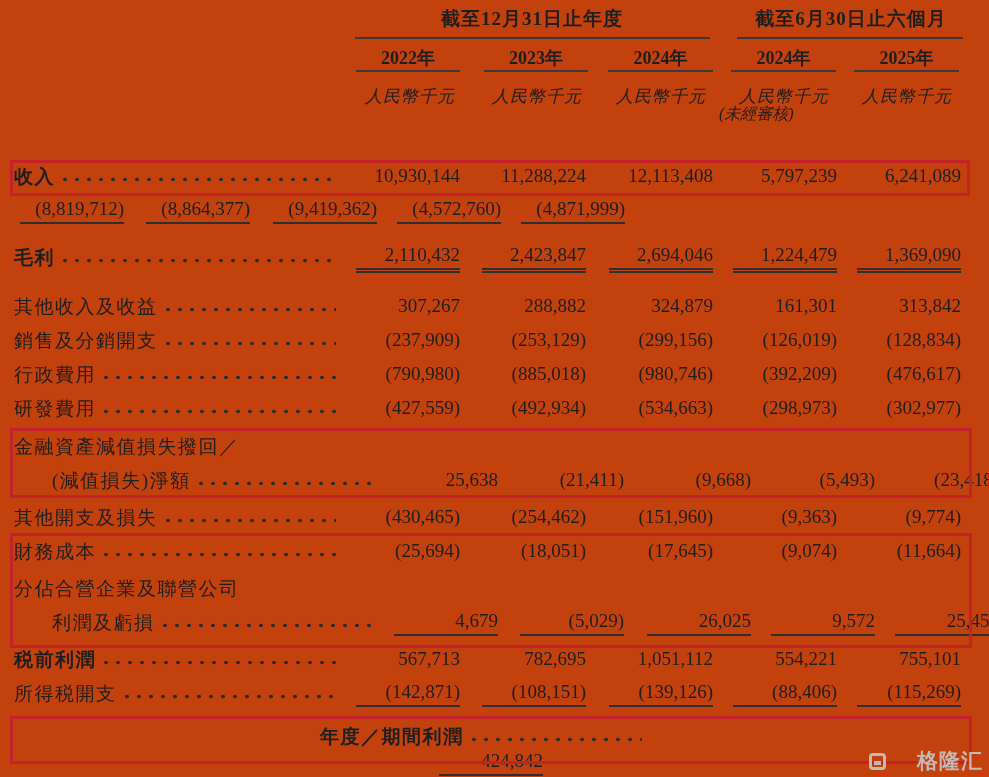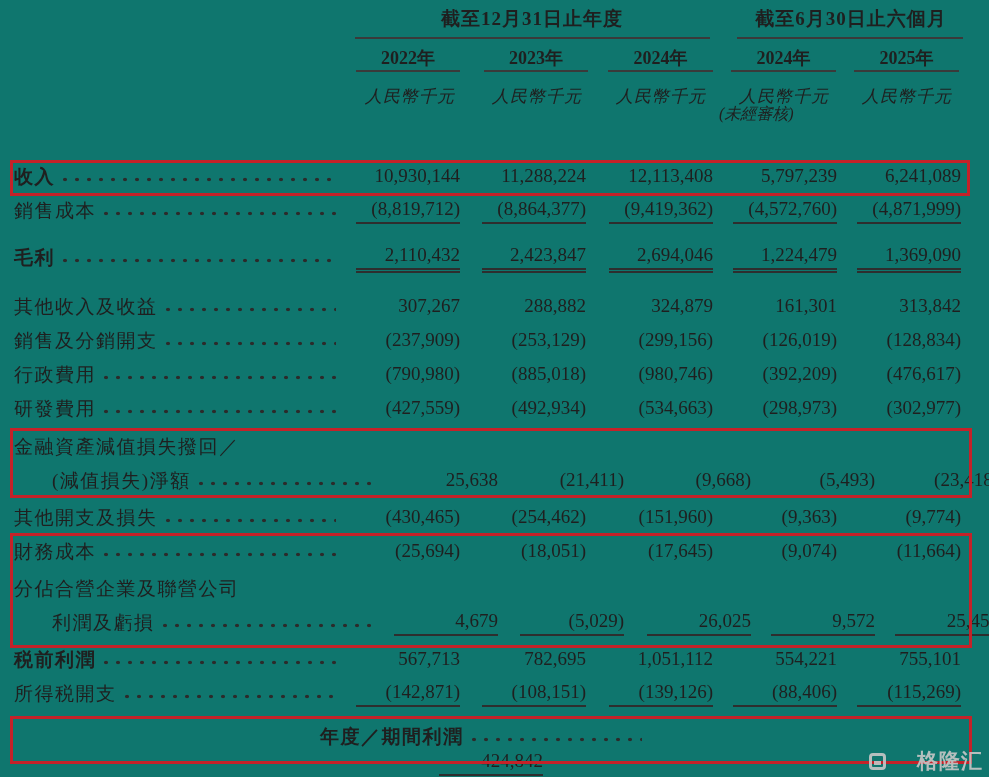--- a/index.html
+++ b/index.html
@@ -1,17 +1,17 @@
 <!DOCTYPE html>
 <html><head>
 <meta charset="utf-8">
 <style>
   html,body{margin:0;padding:0;background:#ffffff;}
   .page{
-    position:relative;width:989px;height:777px;background:#0f766e;overflow:hidden;
+    position:relative;width:989px;height:777px;background:#c2410c;overflow:hidden;
     font-family:"Liberation Serif","DejaVu Serif",serif;color:#1f1f1f;
   }
   
   .thead{position:absolute;inset:0;}
   .ghead{position:absolute;top:6px;text-align:center;font-weight:700;font-size:19px;letter-spacing:1px;white-space:nowrap;}
   .g1{left:352px;width:360px;}
   .g2{left:722px;width:258px;}
   .grule{position:absolute;top:37px;height:2px;background:#3a3a3a;}
   .gr1{left:355px;width:355px;}
   .gr2{left:737px;width:226px;}
@@ -88,24 +88,20 @@
           <span>收入</span>
           <span class="leader"></span>
         </div>
         <div class="cell ncol c1"><span class="num">10,930,144</span></div>
         <div class="cell ncol c2"><span class="num">11,288,224</span></div>
         <div class="cell ncol c3"><span class="num">12,113,408</span></div>
         <div class="cell ncol c4"><span class="num">5,797,239</span></div>
         <div class="cell ncol c5"><span class="num">6,241,089</span></div>
       </div>
       <div class="row rule-single">
-        <div class="cell label">
-          <span>銷售成本</span>
-          <span class="leader"></span>
-        </div>
         <div class="cell ncol c1"><span class="num">(8,819,712)</span></div>
         <div class="cell ncol c2"><span class="num">(8,864,377)</span></div>
         <div class="cell ncol c3"><span class="num">(9,419,362)</span></div>
         <div class="cell ncol c4"><span class="num">(4,572,760)</span></div>
         <div class="cell ncol c5"><span class="num">(4,871,999)</span></div>
       </div>
       <div class="row rule-double">
         <div class="cell label bold">
           <span>毛利</span>
           <span class="leader"></span>

